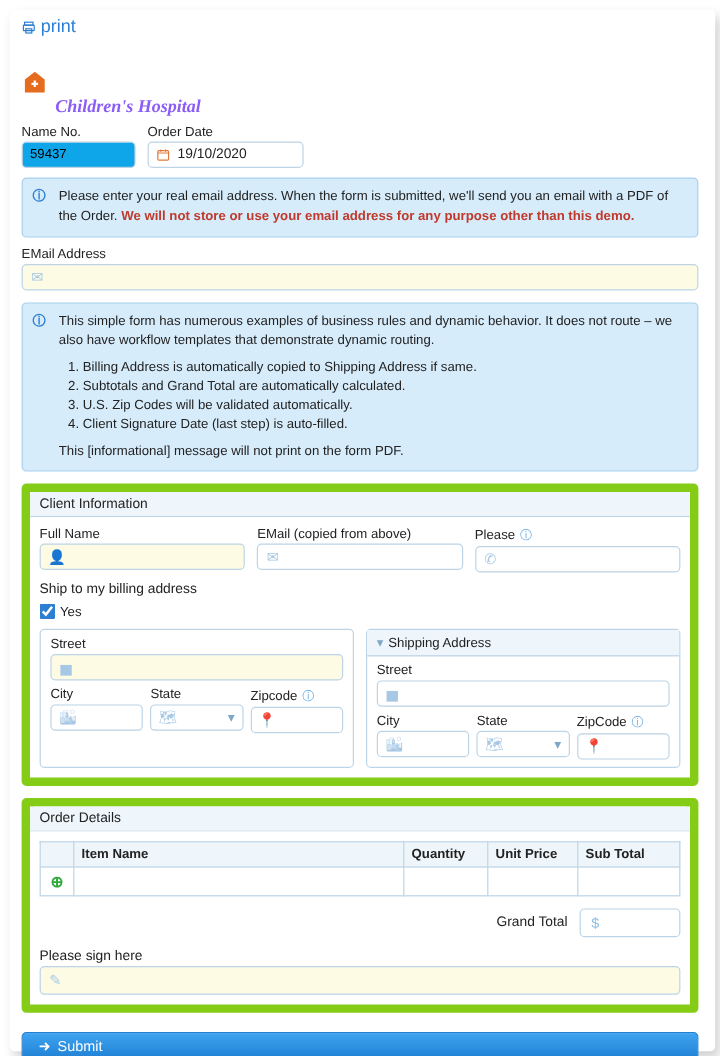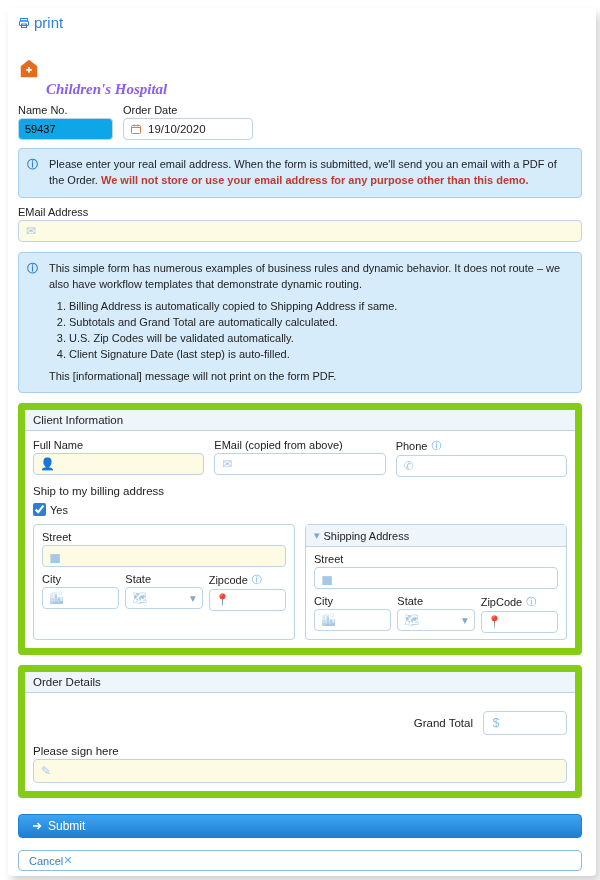--- a/index.html
+++ b/index.html
@@ -120,21 +120,21 @@
           </div>
       </div>
       <div>
         <div class="label-row">EMail (copied from above)</div>
         <div class="plain-field">
             <span class="fld-icon">✉</span>
           </div>
       </div>
       <div>
         <div class="label-row">
-            <span>Phone</span> 
+            <span>Please</span> 
             <span class="help-icon">ⓘ</span>
           </div>
         <div class="plain-field">
             <span class="fld-icon">✆</span>
           </div>
       </div>
     </div>
     <div style="margin-top:8px">Ship to my billing address</div>
     <label class="check-ln">
       <input type="checkbox" checked="" style="">
@@ -210,20 +210,38 @@
           </div>
         </div>
       </div>
     </div>
   </div>
 </div>
 
 <div class="section">
   <div class="section-h">Order Details</div>
   <div class="section-b">
+    <table class="tbl">
+      <tbody>
+          <tr>
+        <th style="width:28px"></th>
+        <th>Item Name</th>
+        <th style="width:70px">Quantity</th>
+        <th style="width:75px">Unit Price</th>
+        <th style="width:85px">Sub Total</th>
+      </tr>
+      <tr>
+        <td style="text-align:center"><span class="add-btn">⊕</span></td>
+        <td></td>
+        <td></td>
+        <td></td>
+        <td></td>
+      </tr>
+    </tbody>
+      </table>
     <div class="gt-row">
       <span style="font-weight:normal">Grand Total</span>
       <div class="gt-fld">
           <span class="fld-icon" style="color:#8fbce2">$</span>
         </div>
     </div>
     <div style="margin-top:10px">Please sign here</div>
     <div class="sig-field">
         <span class="fld-icon">✎</span>
       </div>

